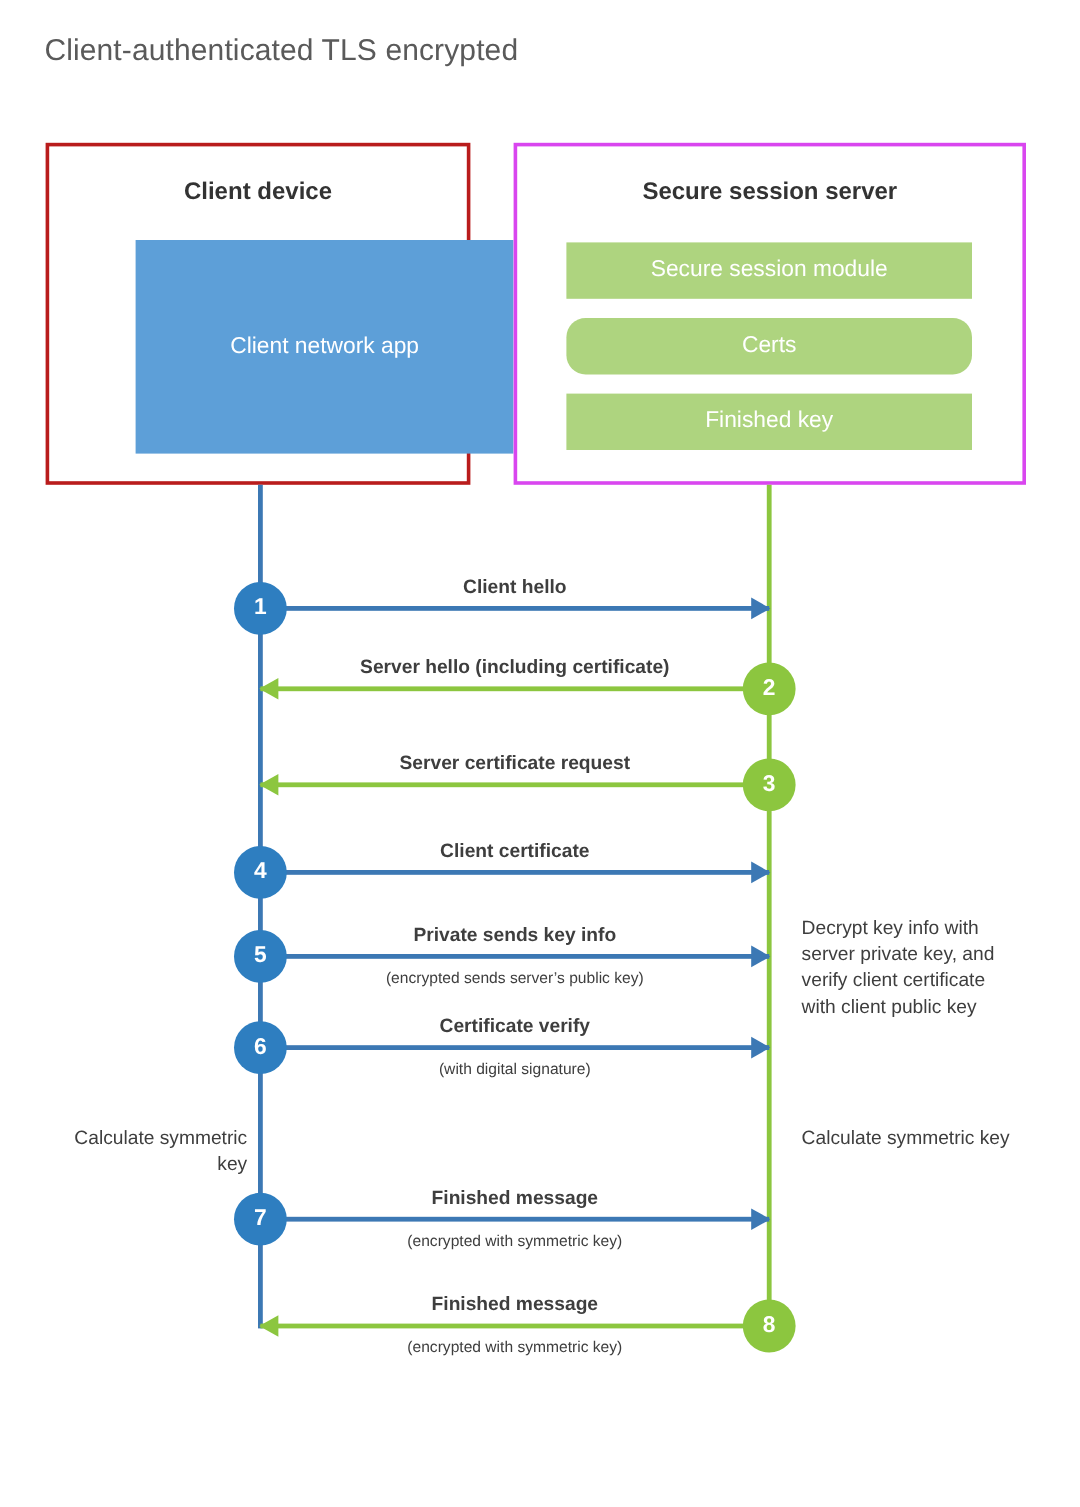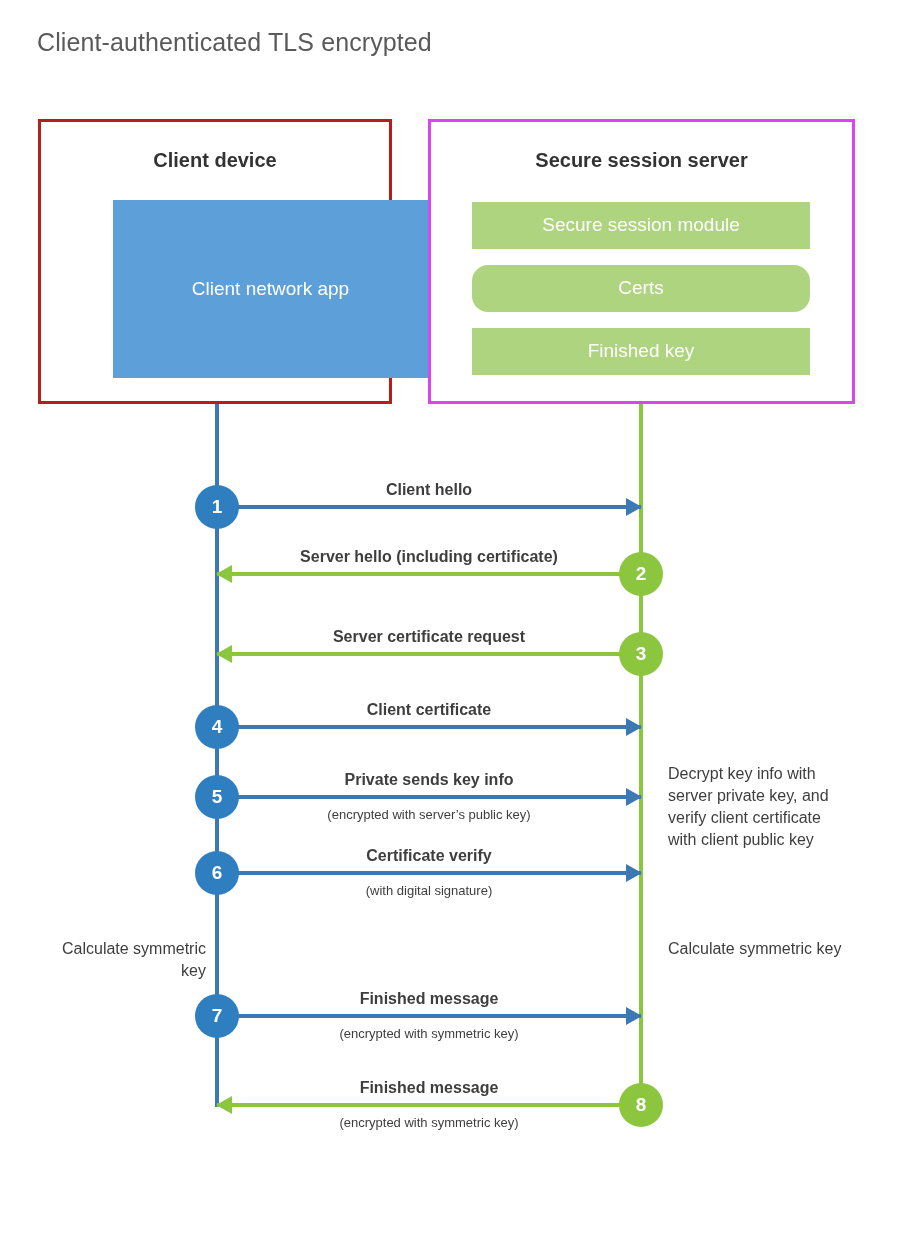--- a/index.html
+++ b/index.html
@@ -250,21 +250,21 @@
     <div class="shaft"></div>
     <div class="head"></div>
     <div class="msg-label">Client certificate</div>
   </div>
   <div class="step-circle blue" style="left:195px; top:705px;">4</div>
 
   <div class="msg blue to-server" style="left:217px; top:795px; width:424px;">
     <div class="shaft"></div>
     <div class="head"></div>
     <div class="msg-label">Private sends key info</div>
-    <div class="msg-sub">(encrypted with server’s public key)</div>
+    <div class="msg-sub">(encrypted sends server’s public key)</div>
   </div>
   <div class="step-circle blue" style="left:195px; top:775px;">5</div>
 
   <div class="msg blue to-server" style="left:217px; top:871px; width:424px;">
     <div class="shaft"></div>
     <div class="head"></div>
     <div class="msg-label">Certificate verify</div>
     <div class="msg-sub">(with digital signature)</div>
   </div>
   <div class="step-circle blue" style="left:195px; top:851px;">6</div>

